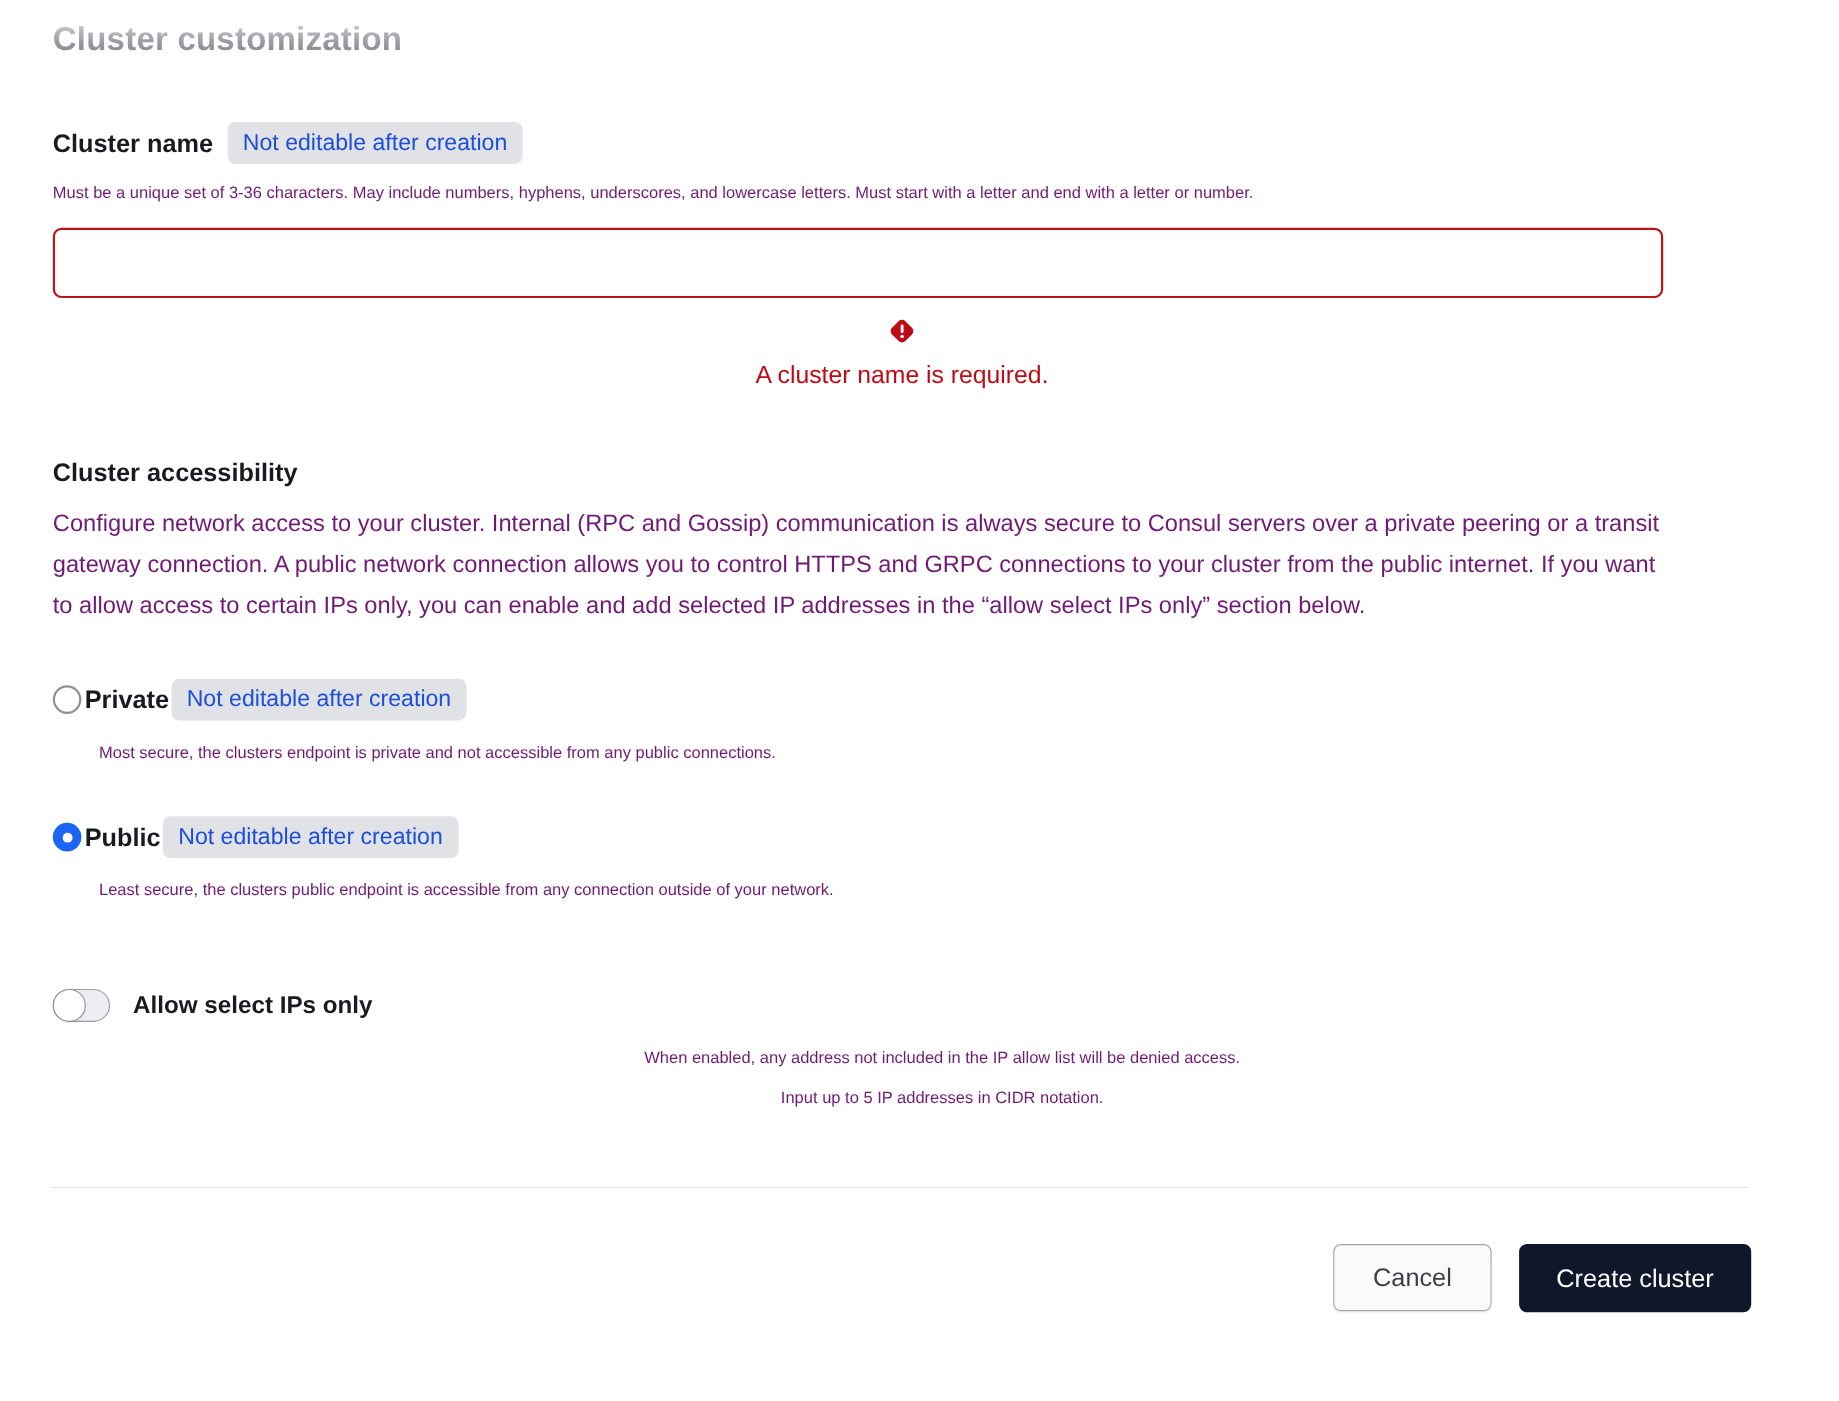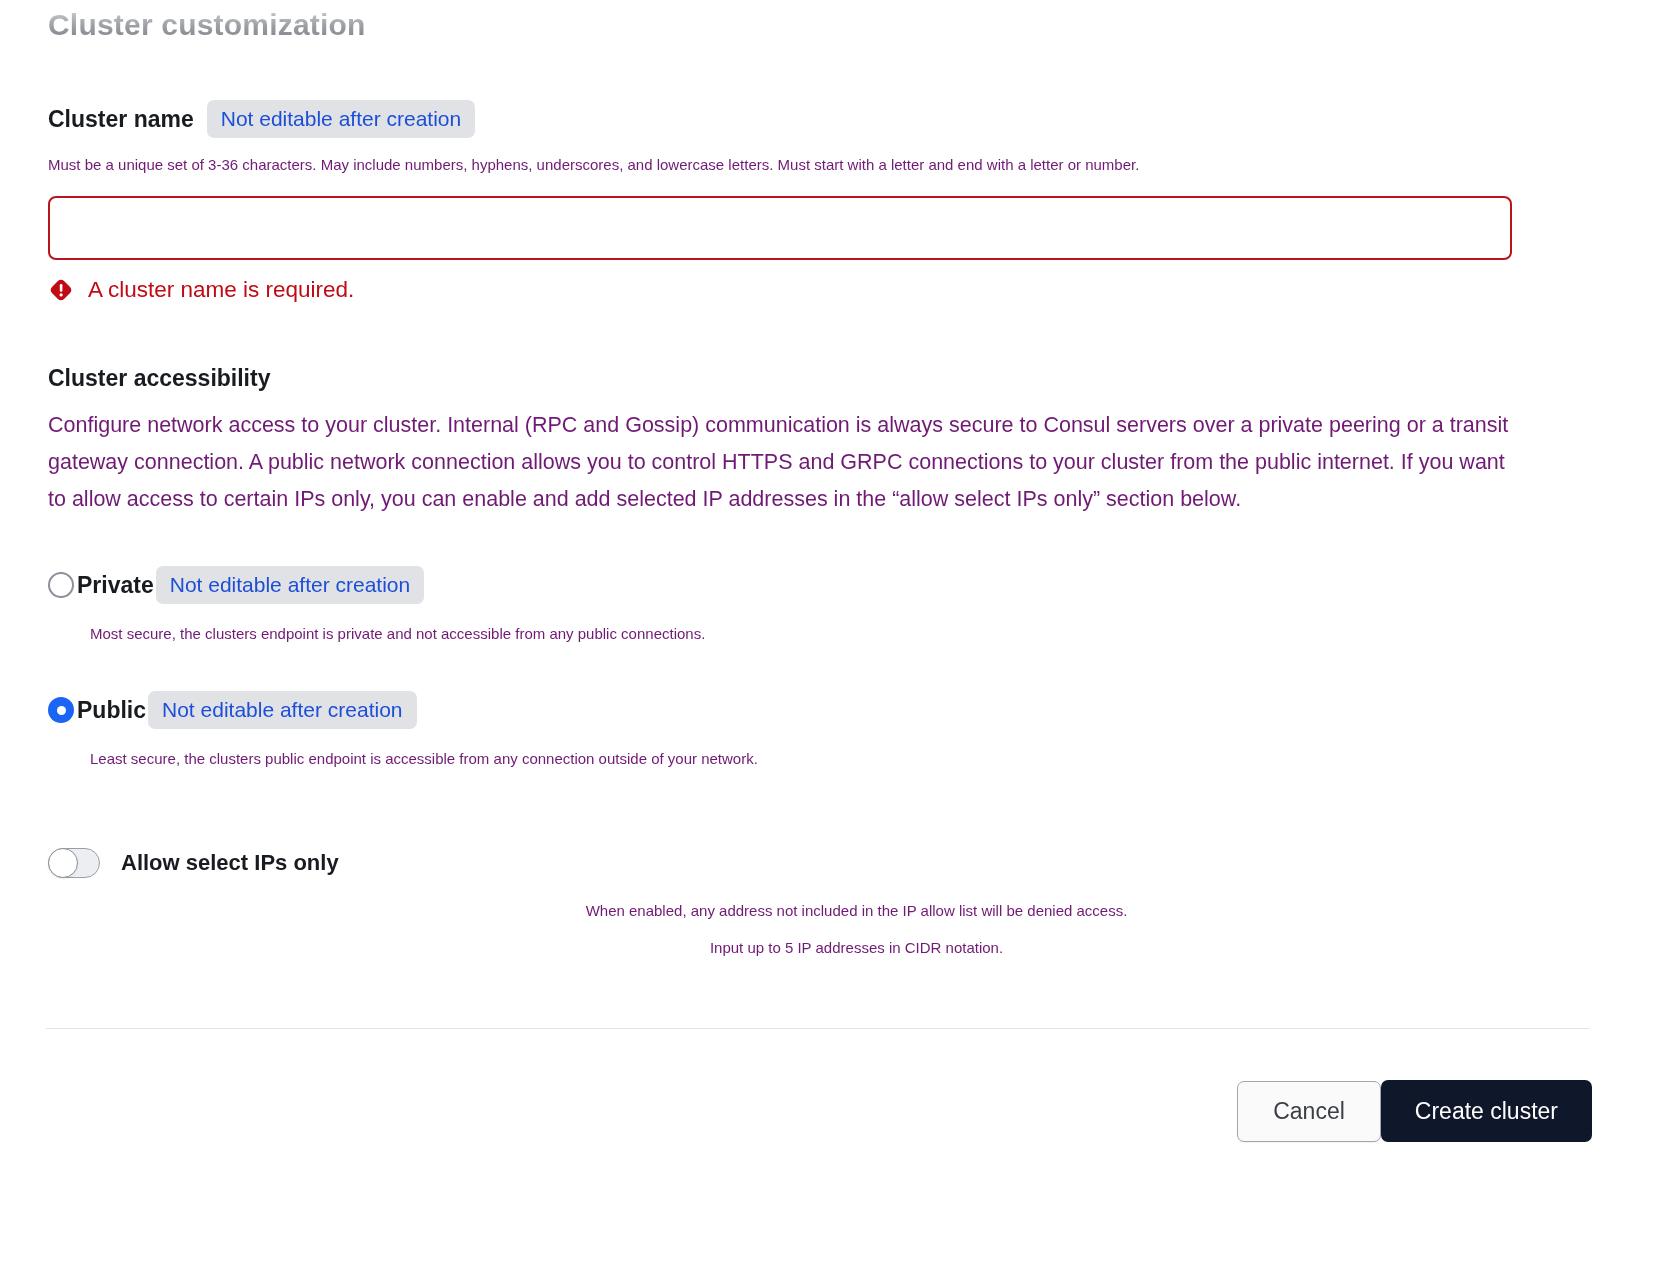--- a/index.html
+++ b/index.html
@@ -1,17 +1,17 @@
 <!DOCTYPE html>
 <html><head>
 <meta charset="utf-8">
 <style>
   * { margin: 0; padding: 0; box-sizing: border-box; }
   html, body { width: 1672px; height: 1274px; background: #ffffff; font-family: "Liberation Sans", sans-serif; -webkit-font-smoothing: antialiased; }
-  .page { width: 1672px; height: 1090px; padding: 6px 80px 0 48px; position: relative; }
+  .page { width: 1672px; height: 1090px; padding: 17px 80px 0 48px; position: relative; }
 
   .page-title {
     font-size: 30px; font-weight: 700; letter-spacing: 0.2px;
     background: linear-gradient(180deg, #cfd1d5 0%, #9a9da3 55%, #7d8086 100%);
     -webkit-background-clip: text; background-clip: text; color: transparent;
     margin-top: 2px;
   }
 
   .label-row { display: flex; align-items: center; gap: 13px; }
   .field-label { font-size: 23px; font-weight: 700; color: #181b20; }
@@ -24,21 +24,21 @@
   .help-text { font-size: 15px; color: #701a75; line-height: 34px; }
   .name-help { margin-top: 10px; max-width: 1452px; }
 
   .name-input {
     display: block; width: 1464px; height: 64px; margin-top: 14px;
     border: 2px solid #b8151c; border-radius: 8px; background: #ffffff;
     font-size: 22px; color: #181b20; padding: 0 18px; outline: none;
     font-family: "Liberation Sans", sans-serif;
   }
 
-  .error-row { display: flex; align-items: center; gap: 14px; margin-top: 17px; }
+  .error-row { display: flex; align-items: center; gap: 14px; margin-top: 17px; flex-direction: column; }
   .error-icon { width: 26px; height: 26px; flex: 0 0 auto; }
   .error-text { font-size: 22.5px; color: #c00b15; }
 
   .section-heading { font-size: 23px; font-weight: 700; color: #181b20; margin-top: 62px; }
   .section-desc { margin-top: 15px; max-width: 1462px; font-size: 21.5px; color: #701a75; line-height: 37px; }
 
   .radio-row { display: flex; align-items: center; gap: 2px; margin-top: 0; }
   .radio-row.first { margin-top: 48px; }
   .radio-row.second { margin-top: 40px; }
   .radio {
@@ -61,21 +61,21 @@
   .toggle-knob {
     position: absolute; left: -1px; top: -1px; width: 30px; height: 30px;
     border-radius: 50%; background: #ffffff; border: 1px solid #8c9199;
     box-shadow: 0 1px 2px rgba(0,0,0,0.08);
   }
   .toggle-label { font-size: 22px; font-weight: 700; color: #181b20; }
   .toggle-help { margin-left: 73px; margin-top: 14px; line-height: 37px; text-align: center; }
 
   .divider { height: 1px; background: #e4e5e8; margin-top: 62px; width: 1544px; margin-left: -2px; }
 
-  .footer { display: flex; justify-content: flex-end; align-items: center; margin-top: 51px; }
+  .footer { display: flex; justify-content: flex-end; gap: 25px; margin-top: 51px; }
   .btn { font-family: "Liberation Sans", sans-serif; font-size: 23px; border-radius: 7px; cursor: pointer; }
   .btn-secondary {
     background: #fafafa; color: #3b3e46; border: 1px solid #a2a6ad;
     height: 61px; padding: 0 35px;
     box-shadow: 0 1px 1px rgba(0,0,0,0.05);
   }
   .btn-primary {
     background: #0f172a; color: #ffffff; border: none;
     height: 62px; padding: 0 34px;
   }

